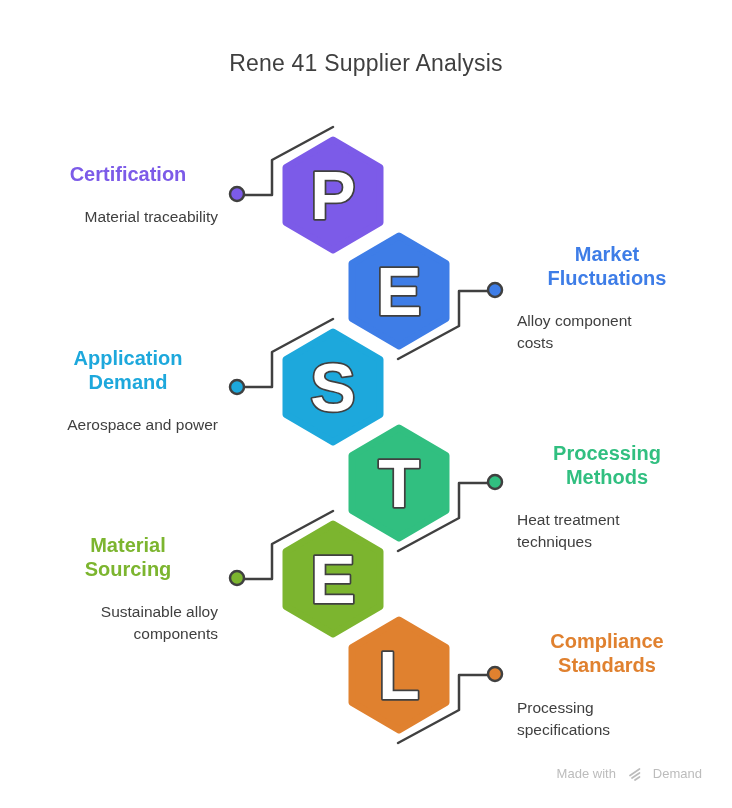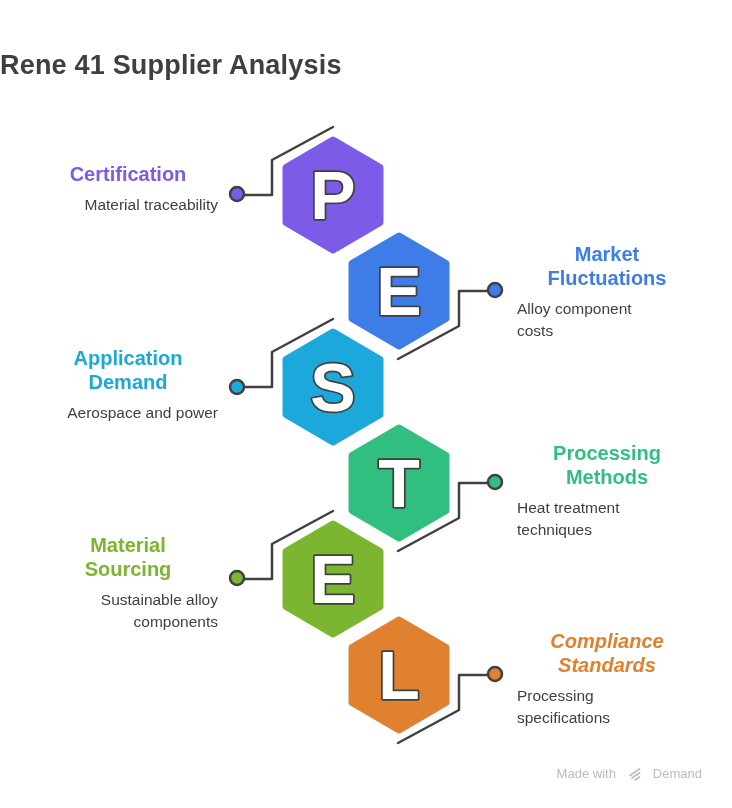--- a/index.html
+++ b/index.html
@@ -2,40 +2,40 @@
 <html><head>
 <meta charset="utf-8">
 <style>
   html,body{margin:0;padding:0;background:#ffffff;}
   .canvas{
     position:relative;width:732px;height:808px;background:#ffffff;
     font-family:"Liberation Sans",sans-serif;overflow:hidden;
   }
   .page-title{
     position:absolute;top:50px;left:0;width:732px;margin:0;
-    text-align:left;font-size:27px;font-weight:bold;color:#3F3F3F;
+    text-align:center;font-size:23px;font-weight:normal;color:#3F3F3F;
     letter-spacing:.2px;
   }
   .diagram-svg{position:absolute;top:0;left:0;}
   .connector{fill:none;stroke:#404040;stroke-width:2.5;stroke-linejoin:round;stroke-linecap:round;}
   .dot{stroke:#404040;stroke-width:2.5;}
   .hex{stroke-width:7;stroke-linejoin:round;}
   .hex-letter{
     font-family:"Liberation Sans",sans-serif;font-size:68px;font-weight:bold;
     fill:#ffffff;stroke:#404040;stroke-width:3.5;stroke-linejoin:round;
     paint-order:stroke;text-anchor:middle;
   }
   .label{position:absolute;width:180px;}
   .label.left{right:514px;text-align:right;}
   .label.right{left:517px;text-align:left;}
   .label-title{
     font-size:20px;font-weight:bold;line-height:24px;white-space:pre-line;text-align:center;
   }
   .label-desc{
-    margin-top:8px;font-size:15.5px;line-height:22px;color:#3F3F3F;white-space:pre-line;
+    margin-top:20px;font-size:15.5px;line-height:22px;color:#3F3F3F;white-space:pre-line;
   }
   .watermark{
     position:absolute;top:766px;right:30px;display:flex;align-items:center;gap:11px;
     font-size:13px;color:#BCBCBC;
   }
   .napkin-logo{display:block;}
 </style>
 </head>
 <body>
 
@@ -108,21 +108,21 @@
   </div>
 
   <div class="label left" style="top:533px">
     <div class="label-title" style="color: rgb(124, 181, 47);">Material
 Sourcing</div>
     <div class="label-desc">Sustainable alloy
 components</div>
   </div>
 
   <div class="label right" style="top:629px">
-    <div class="label-title" style="color: rgb(224, 129, 47); font-style: italic;">Compliance
+    <div class="label-title" style="color: rgb(224, 129, 47);">Compliance
 Standards</div>
     <div class="label-desc">Processing
 specifications</div>
   </div>
 
   <div class="watermark">
     <span>Made with</span>
     <svg class="napkin-logo" width="15" height="15" viewBox="0 0 15 15">
       <path d="M3 9.5 L12.5 3 M5 12 L12.5 7 M8 14 L12.5 11" stroke="#BCBCBC" stroke-width="1.7" fill="none" stroke-linecap="round"></path>
     </svg>

